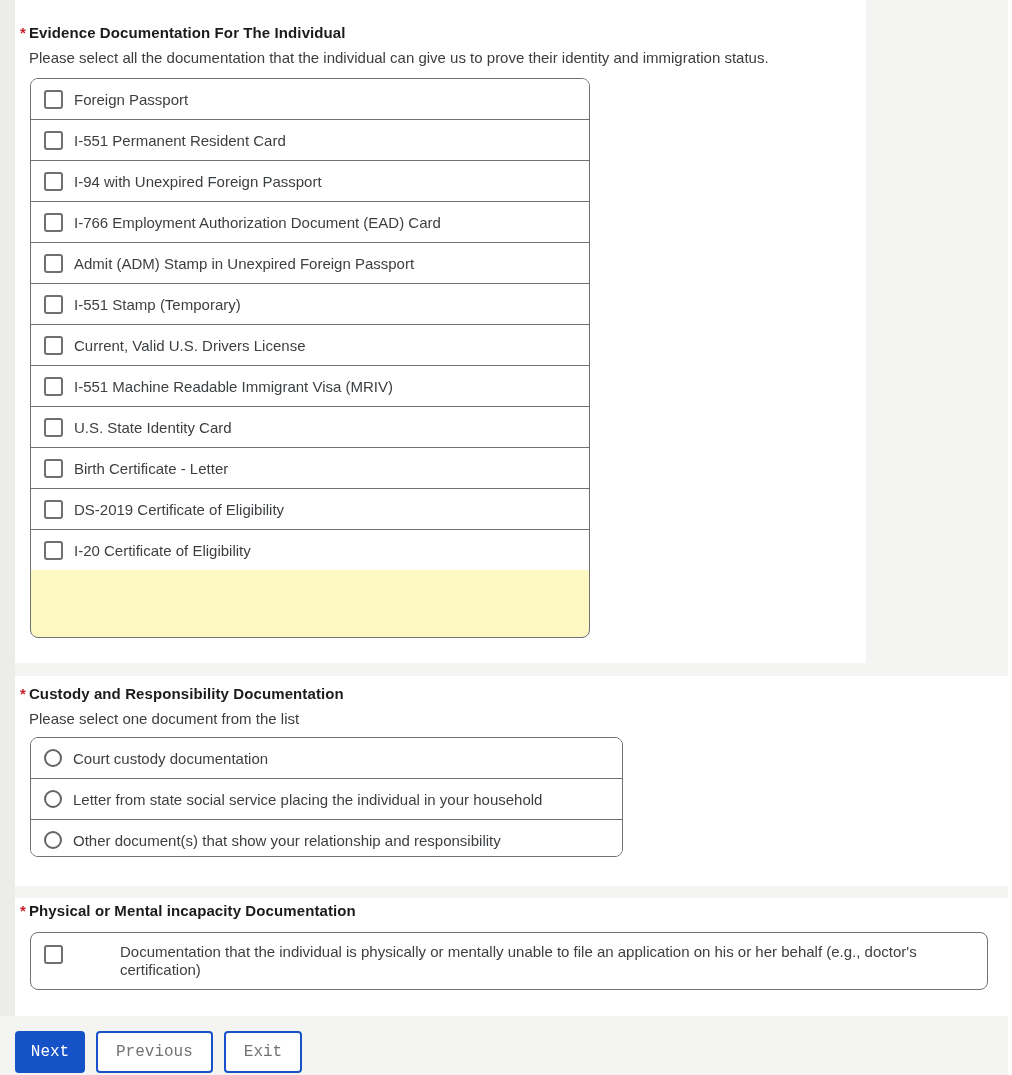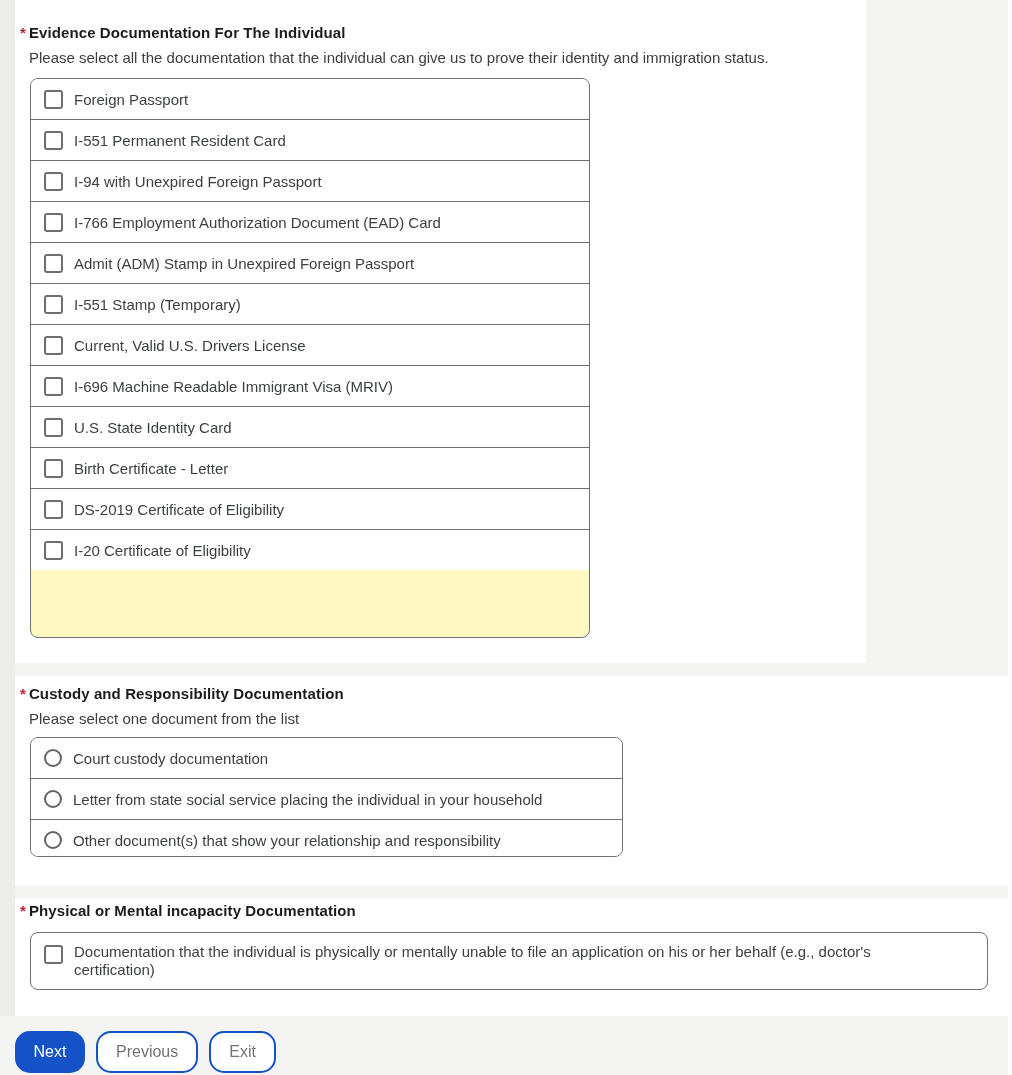--- a/index.html
+++ b/index.html
@@ -39,26 +39,26 @@
     border:2.5px solid #646464;border-radius:50%;background:#fff;
   }
   .opt-lbl{font-size:15px;color:#3c3f42;}
 
   .big-box{
     position:absolute;background:#fff;border:1.5px solid #6e7175;border-radius:8px;
     box-sizing:border-box;display:flex;align-items:flex-start;
     padding:10px 14px 10px 0;cursor:pointer;
   }
   .big-box .cbx{margin-top:2px;}
-  .big-lbl{font-size:15px;color:#3c3f42;line-height:18px;max-width:880px;}
+  .big-lbl{font-size:15px;color:#3c3f42;line-height:18px;max-width:880px;margin-left:46px;}
 
   .btn-bar{position:absolute;left:15px;top:1031px;display:flex;}
   .btn{
-    height:42px;box-sizing:border-box;border-radius:15px;
-    font-family:Liberation Sans, sans-serif;font-size:16px;display:inline-flex;
+    height:42px;box-sizing:border-box;border-radius:4px;
+    font-family:Liberation Mono, monospace;font-size:16px;display:inline-flex;
     align-items:center;justify-content:center;cursor:pointer;
   }
   .btn-primary{
     width:70px;background:#1552c8;color:#ffffff;border:2px solid #1552c8;margin-right:11px;
   }
   .btn-outline{
     background:#ffffff;color:#737373;border:2px solid #1552c8;margin-right:11px;
     padding:10px 18px;
   }
 </style>
@@ -96,21 +96,21 @@
   <div class="opt-row">
       <span class="cbx"></span>
       <span class="opt-lbl">I-551 Stamp (Temporary)</span>
     </div>
   <div class="opt-row">
       <span class="cbx"></span>
       <span class="opt-lbl">Current, Valid U.S. Drivers License</span>
     </div>
   <div class="opt-row">
       <span class="cbx"></span>
-      <span class="opt-lbl">I-696 Machine Readable Immigrant Visa (MRIV)</span>
+      <span class="opt-lbl">I-551 Machine Readable Immigrant Visa (MRIV)</span>
     </div>
   <div class="opt-row">
       <span class="cbx"></span>
       <span class="opt-lbl">U.S. State Identity Card</span>
     </div>
   <div class="opt-row">
       <span class="cbx"></span>
       <span class="opt-lbl">Birth Certificate - Letter</span>
     </div>
   <div class="opt-row">

